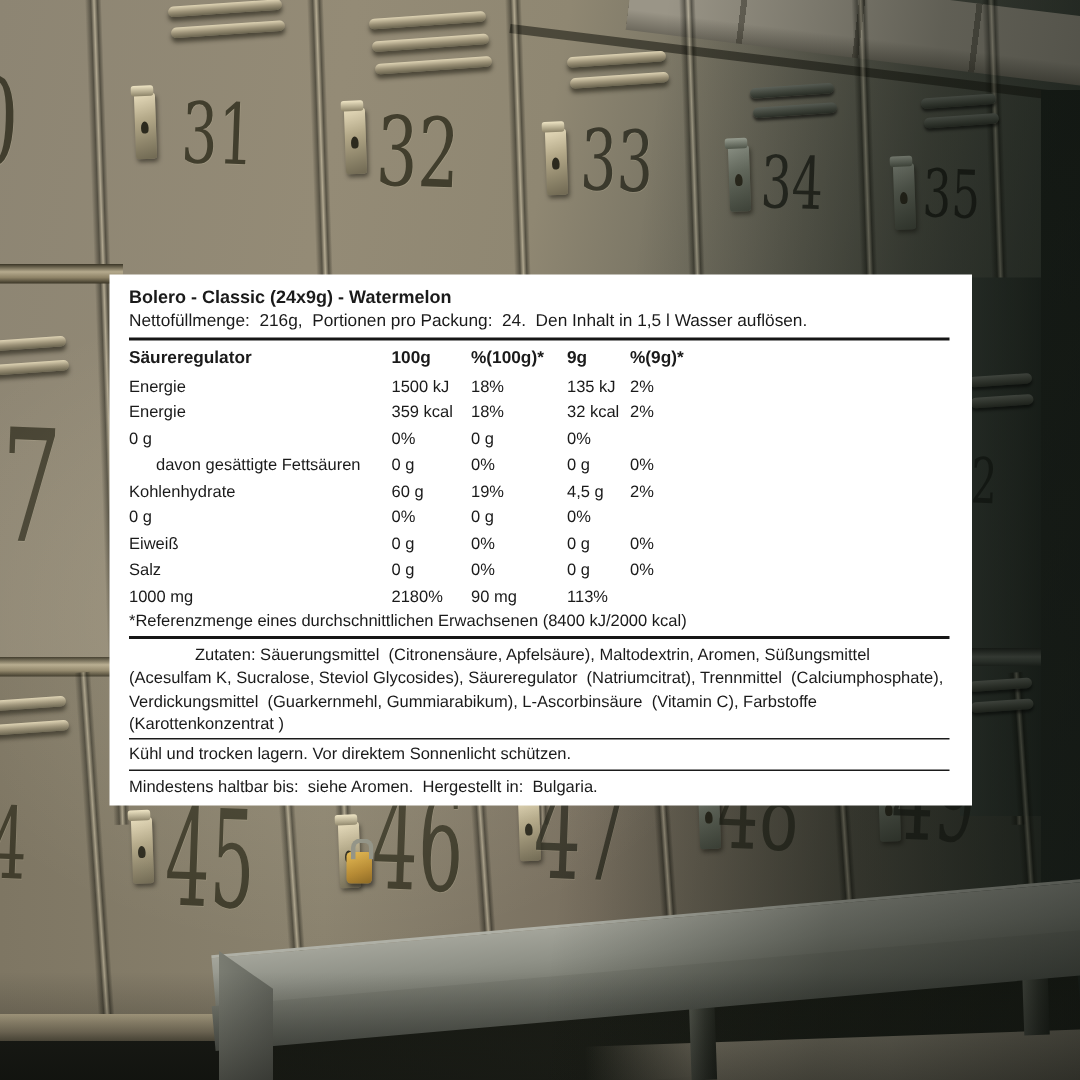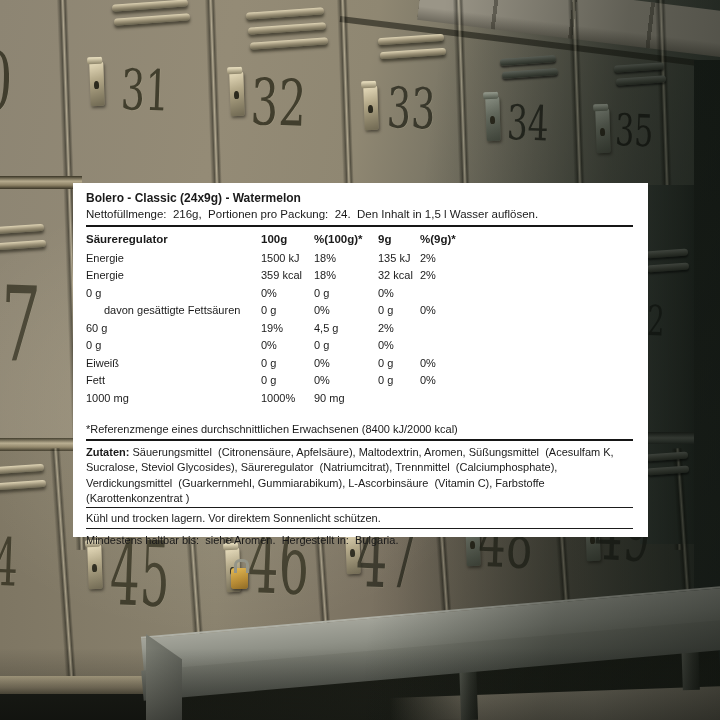--- a/index.html
+++ b/index.html
@@ -93,23 +93,23 @@
   .panel{position:absolute;left:73px;top:183px;width:575px;height:354px;background:#fff;z-index:10;
     color:#1a1a1a;font-size:11px;box-sizing:border-box;padding:8px 15px 0 13px;}
   .title{font-size:12px;font-weight:bold;line-height:14px;}
   .subline{font-size:11.5px;line-height:15px;margin-top:2px;white-space:pre-wrap;}
   .rule2{border:0;border-top:2px solid #161616;margin:3px 0 0 0;}
   .rule1{border:0;border-top:1.5px solid #1b1b1b;margin:0;}
   .thead,.trow{display:grid;grid-template-columns:175px 53px 64px 42px 1fr;}
   .thead{font-weight:bold;font-size:11.5px;padding:5px 0 2px 0;line-height:15px;}
   .trow{height:17.5px;align-items:center;line-height:12px;}
   .trow .indent{padding-left:18px;}
-  .footnote{line-height:14px;margin-top:15px;}
+  .footnote{line-height:14px;margin-top:0;}
   .zutaten{line-height:15.6px;margin-top:4px;white-space:pre-wrap;}
-  .zutaten b{font-weight:bold;}
+  .zutaten b{font-weight:normal;margin-left:44px;}
   .storage{padding:3px 0 3px 0;line-height:14px;}
   .shelf{padding:4px 0 0 0;line-height:14px;white-space:pre-wrap;}
 </style>
 </head>
 <body>
 
 <div id="scene">
   <div class="band-top"></div>
   <div class="wall"></div>
   <div class="topline"></div>
@@ -229,49 +229,51 @@
           <span>0%</span>
         </div>
         <div class="trow">
           <span class="indent">davon gesättigte Fettsäuren</span>
           <span>0 g</span>
           <span>0%</span>
           <span>0 g</span>
           <span>0%</span>
         </div>
         <div class="trow">
+          <span>Kohlenhydrate</span>
           <span>60 g</span>
           <span>19%</span>
           <span>4,5 g</span>
           <span>2%</span>
         </div>
         <div class="trow">
           <span>0 g</span>
           <span>0%</span>
           <span>0 g</span>
           <span>0%</span>
         </div>
         <div class="trow">
           <span>Eiweiß</span>
           <span>0 g</span>
           <span>0%</span>
           <span>0 g</span>
           <span>0%</span>
         </div>
         <div class="trow">
-          <span>Fett</span>
+          <span>Salz</span>
           <span>0 g</span>
           <span>0%</span>
           <span>0 g</span>
           <span>0%</span>
         </div>
         <div class="trow">
           <span>1000 mg</span>
-          <span>1000%</span>
+          <span>2180%</span>
           <span>90 mg</span>
+          <span>113%</span>
         </div>
       </div>
     <div class="footnote">*Referenzmenge eines durchschnittlichen Erwachsenen (8400 kJ/2000 kcal)</div>
     <hr class="rule2">
     <div class="zutaten"><b>Zutaten:</b><span> Säuerungsmittel  (Citronensäure, Apfelsäure), Maltodextrin, Aromen, Süßungsmittel  (Acesulfam K, Sucralose, Steviol Glycosides), Säureregulator  (Natriumcitrat), Trennmittel  (Calciumphosphate), Verdickungsmittel  (Guarkernmehl, Gummiarabikum), L-Ascorbinsäure  (Vitamin C), Farbstoffe (Karottenkonzentrat )</span></div>
     <hr class="rule1">
     <div class="storage">Kühl und trocken lagern. Vor direktem Sonnenlicht schützen.</div>
     <hr class="rule1">
     <div class="shelf">Mindestens haltbar bis:  siehe Aromen.  Hergestellt in:  Bulgaria.</div>
   </div>

